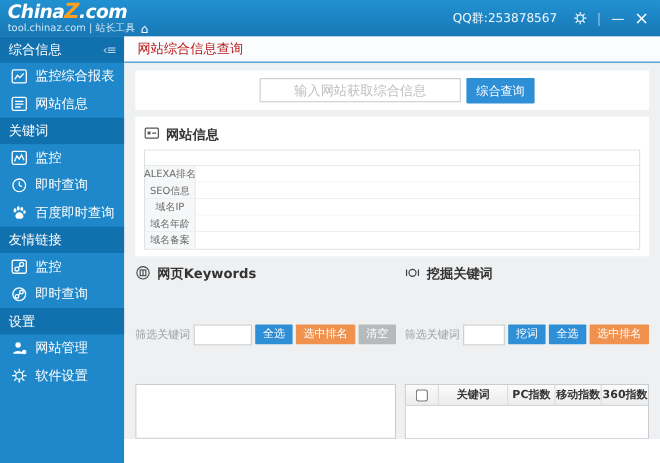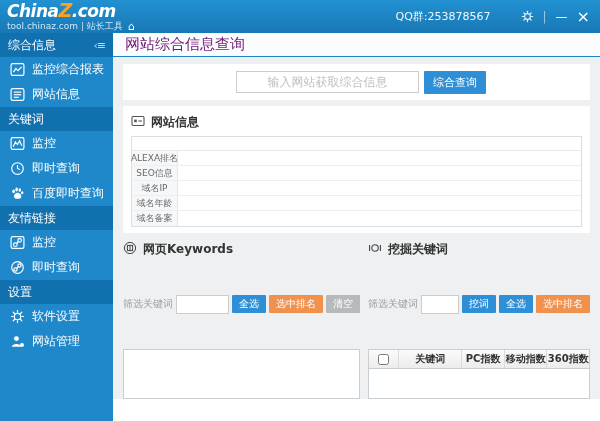--- a/index.html
+++ b/index.html
@@ -7,21 +7,21 @@
   body { font-family:"DejaVu Sans","Liberation Sans",sans-serif; position:relative; background:#eef0f1; font-size:12px; }
 
   
   .topbar { position:absolute; top:0; left:0; width:600px; height:33px;
     background:linear-gradient(180deg,#2191d2,#1878b5); display:flex; align-items:center; color:#fff; z-index:5; }
   .logo-wrap { padding-left:7px; line-height:1; }
   .logo-line { font-size:17px; font-weight:bold; font-style:italic; letter-spacing:-0.5px; }
   .logo-z { color:#ffa01e; font-size:19px; }
   .logo-sub { font-size:9px; color:#cde7f8; margin-top:1px; display:flex; align-items:center; gap:5px; }
   .home-glyph { font-size:11px; color:#fff; }
-  .topbar-right { margin-left:auto; display:flex; align-items:center; gap:24px; padding-right:10px; }
+  .topbar-right { margin-left:auto; display:flex; align-items:center; gap:8px; padding-right:10px; }
   .qq-label { font-size:11px; color:#f2f8fc; }
   .join-btn { display:flex; align-items:center; height:19px; border:1px solid #c9473a; border-radius:2px; overflow:hidden; cursor:pointer; }
   .join-avatar { width:17px; height:17px; background:#fff; display:flex; align-items:center; justify-content:center; }
   .join-avatar i { display:block; width:11px; height:11px; border-radius:2px; background:radial-gradient(circle at 50% 35%, #e8b08a 0 35%, #a3543a 36% 100%); }
   .join-text { background:#3a98da; font-size:10px; color:#fff; padding:0 5px; line-height:17px; }
   .win-icons { display:flex; align-items:center; gap:9px; margin-left:6px; }
   .win-sep { color:rgba(255,255,255,.55); font-size:12px; }
   .win-min { font-size:12px; cursor:pointer; line-height:6px; }
   .win-close { font-size:16px; cursor:pointer; }
   .gear-svg { display:block; cursor:pointer; }
@@ -30,21 +30,21 @@
   .sidebar { position:absolute; top:33px; left:0; width:113px; height:388px; background:#1e88cb; color:#fff; }
   .side-section { height:24px; background:#1170ae; display:flex; align-items:center; justify-content:space-between; padding:0 8px; font-size:12px; }
   .collapse-ic { font-size:11px; color:#bcd9ee; letter-spacing:-1px; cursor:pointer; }
   .side-item { height:25px; display:flex; align-items:center; gap:7px; padding-left:10px; cursor:pointer; }
   .side-item .ic { width:15px; height:15px; flex:none; display:flex; align-items:center; justify-content:center; }
   .side-item span.lbl { font-size:12px; white-space:nowrap; }
 
   
   .content { position:absolute; top:33px; left:113px; width:487px; height:388px; display:flex; flex-direction:column; background:#eef0f1; }
   .content-header { height:24px; flex:none; background:#fbfcfd; border-bottom:1px solid #1a84c7; display:flex; align-items:center; padding-left:12px; }
-  .page-title { color:#701a75; font-size:15px; }
+  .page-title { color:#b91c1c; font-size:12px; }
   .content-body { flex:1; padding:7px 10px 0 10px; display:flex; flex-direction:column; min-height:0; }
 
   .search-card { flex:none; height:36px; background:#fff; display:flex; align-items:center; gap:5px; padding-left:113px; }
   .site-input { width:183px; height:22px; border:1px solid #ccc; font-size:12px; text-align:center; color:#333; outline:none; }
   .site-input::placeholder { color:#bfbfbf; }
   .btn { border:none; color:#fff; font-size:11px; height:23px; padding:0 9px; cursor:pointer; border-radius:1px; font-family:inherit; }
   .btn-blue { background:#2e8fd6; }
   .btn-orange { background:#f0914d; }
   .btn-gray { background:#b7babd; }
 
@@ -204,44 +204,44 @@
     </span>
     <span class="lbl">即时查询</span>
   </div>
 
   <div class="side-section">
     <span>设置</span>
   </div>
 
   <div class="side-item">
     <span class="ic">
+      <svg width="15" height="15" viewBox="0 0 14 14" fill="#fff">
+          <circle cx="6" cy="4.3" r="2.3"></circle>
+          <path d="M1.8,11.8 C1.8,8.6 10.2,8.6 10.2,11.8 Z"></path>
+          <circle cx="11.2" cy="10.2" r="1.9"></circle>
+        </svg>
+    </span>
+    <span class="lbl">网站管理</span>
+  </div>
+
+  <div class="side-item">
+    <span class="ic">
       <svg width="15" height="15" viewBox="0 0 14 14" fill="none" stroke="#fff" stroke-width="1.1" stroke-linecap="round">
           <circle cx="7" cy="7" r="3"></circle>
           <line x1="7" y1="1.4" x2="7" y2="3"></line>
           <line x1="7" y1="11" x2="7" y2="12.6"></line>
           <line x1="1.4" y1="7" x2="3" y2="7"></line>
           <line x1="11" y1="7" x2="12.6" y2="7"></line>
           <line x1="3" y1="3" x2="4.2" y2="4.2"></line>
           <line x1="9.8" y1="9.8" x2="11" y2="11"></line>
           <line x1="11" y1="3" x2="9.8" y2="4.2"></line>
           <line x1="4.2" y1="9.8" x2="3" y2="11"></line>
         </svg>
     </span>
     <span class="lbl">软件设置</span>
-  </div>
-
-  <div class="side-item">
-    <span class="ic">
-      <svg width="15" height="15" viewBox="0 0 14 14" fill="#fff">
-          <circle cx="6" cy="4.3" r="2.3"></circle>
-          <path d="M1.8,11.8 C1.8,8.6 10.2,8.6 10.2,11.8 Z"></path>
-          <circle cx="11.2" cy="10.2" r="1.9"></circle>
-        </svg>
-    </span>
-    <span class="lbl">网站管理</span>
   </div>
 
 </div>
 
 <div class="content">
 
   <div class="content-header">
     <span class="page-title">网站综合信息查询</span>
   </div>
 

